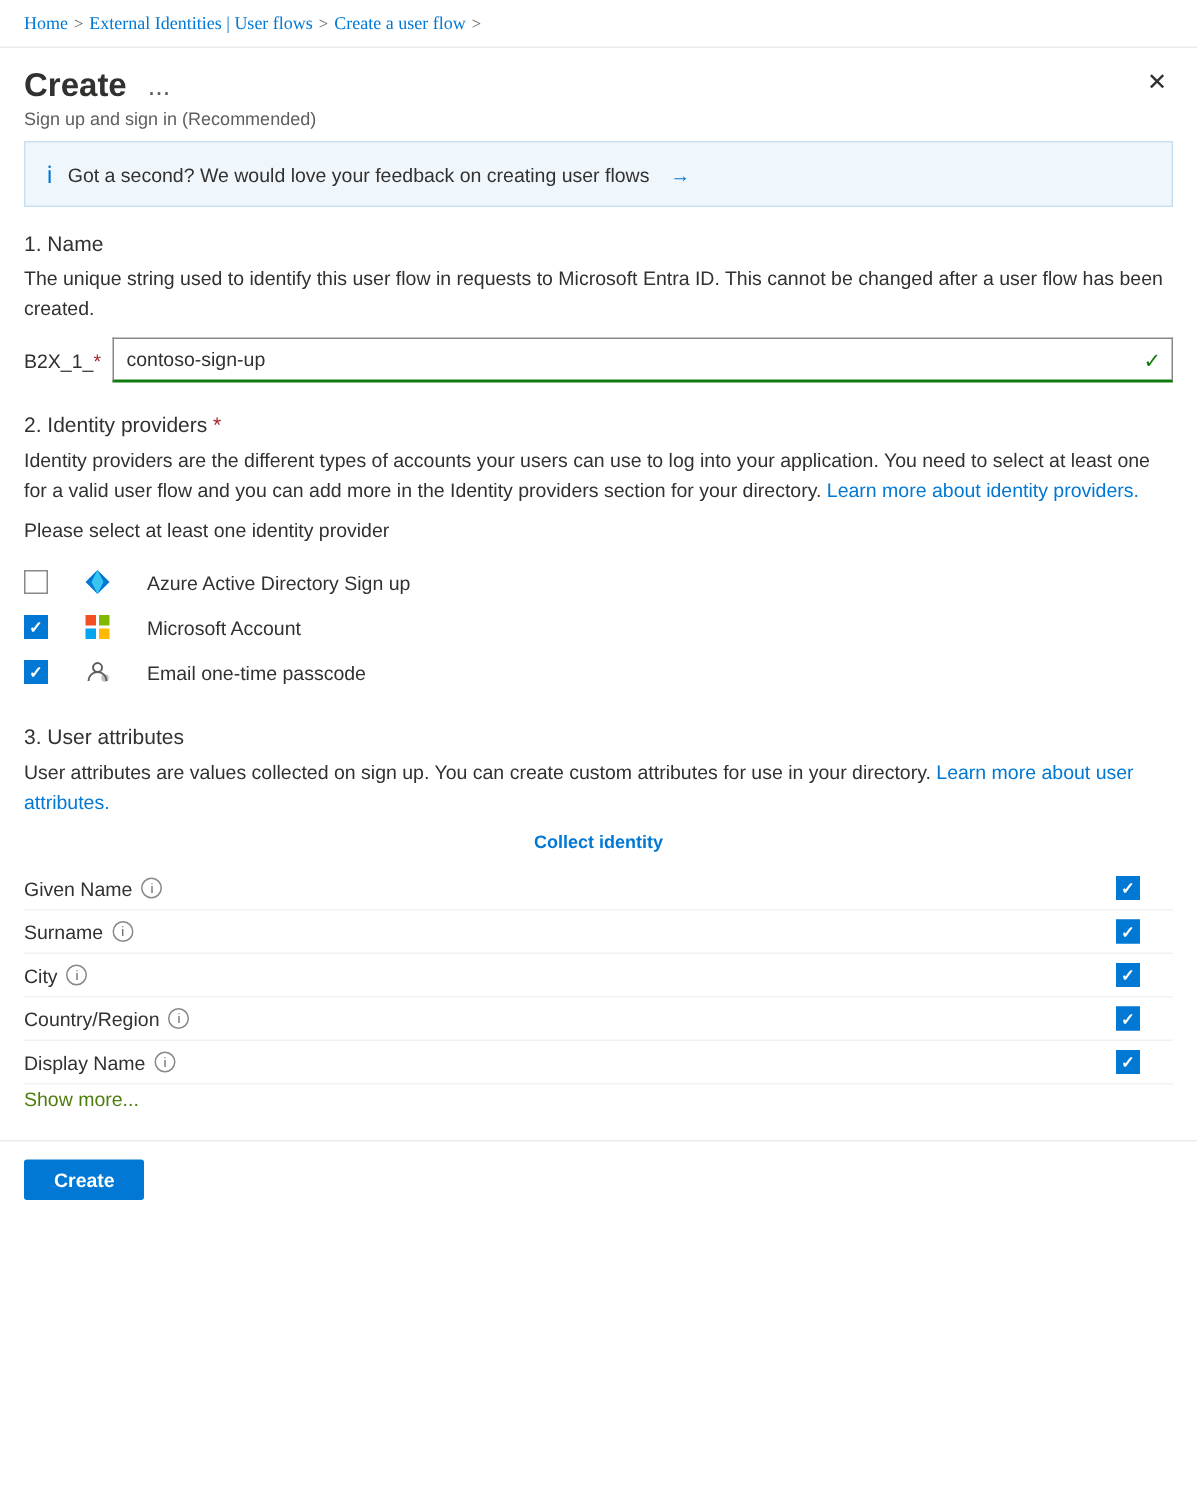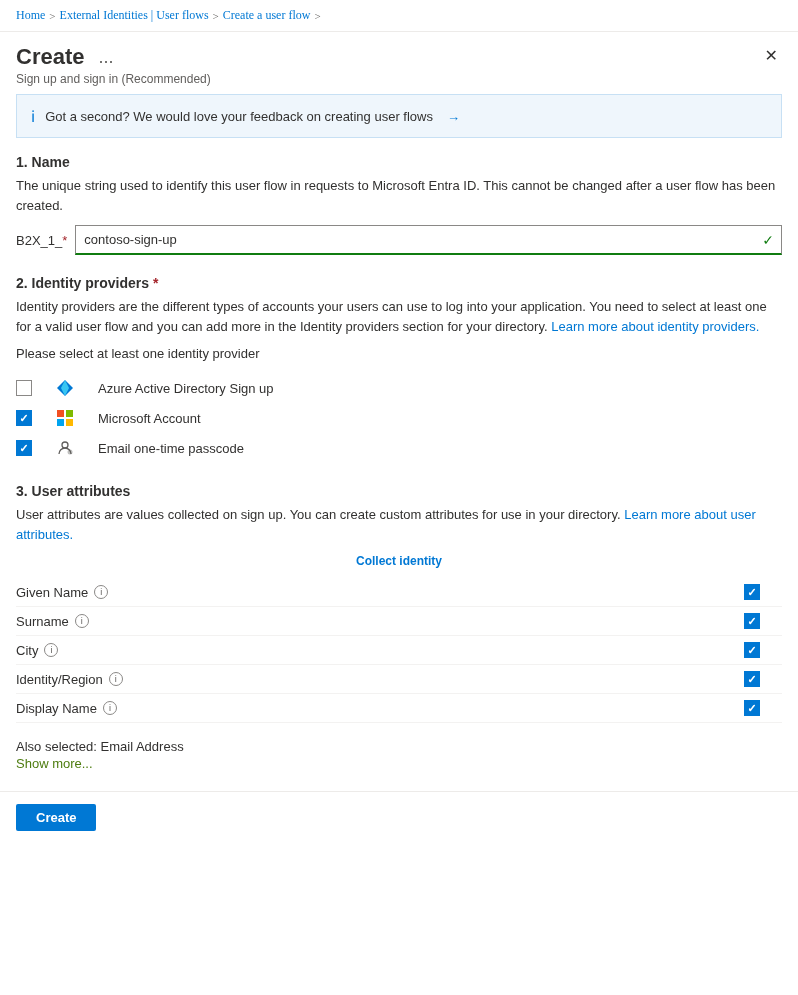--- a/index.html
+++ b/index.html
@@ -98,21 +98,21 @@
       font-size: 13px;
       color: #323130;
       line-height: 1.5;
       margin-bottom: 20px;
     }
 
     
     .section { margin-bottom: 20px; }
     .section-title {
       font-size: 14px;
-      font-weight: 700;
+      font-weight: 400;
       color: #323130;
       margin-bottom: 6px;
     }
     .section-desc {
       font-size: 13px;
       color: #323130;
       line-height: 1.5;
       margin-bottom: 10px;
     }
     .section-link { color: #0078d4; text-decoration: none; cursor: pointer; }
@@ -433,21 +433,21 @@
       </div>
       <div class="attr-check-col">
         <div class="attr-cb">
           <span class="attr-cb-check">✓</span>
         </div>
       </div>
     </div>
 
     <div class="attr-row">
       <div class="attr-label">
-        <span>Identity/Region</span>
+        <span>Country/Region</span>
         <span class="info-circle">i</span>
       </div>
       <div class="attr-check-col">
         <div class="attr-cb">
           <span class="attr-cb-check">✓</span>
         </div>
       </div>
     </div>
 
     <div class="attr-row">
@@ -455,21 +455,20 @@
         <span>Display Name</span>
         <span class="info-circle">i</span>
       </div>
       <div class="attr-check-col">
         <div class="attr-cb">
           <span class="attr-cb-check">✓</span>
         </div>
       </div>
     </div>
 
-    <div class="also-selected">Also selected: Email Address</div>
     <a class="show-more-link">Show more...</a>
   </div>
 
 </div>
 
 <div class="footer">
   <button class="create-btn">Create</button>
 </div>
 
 </body></html>

